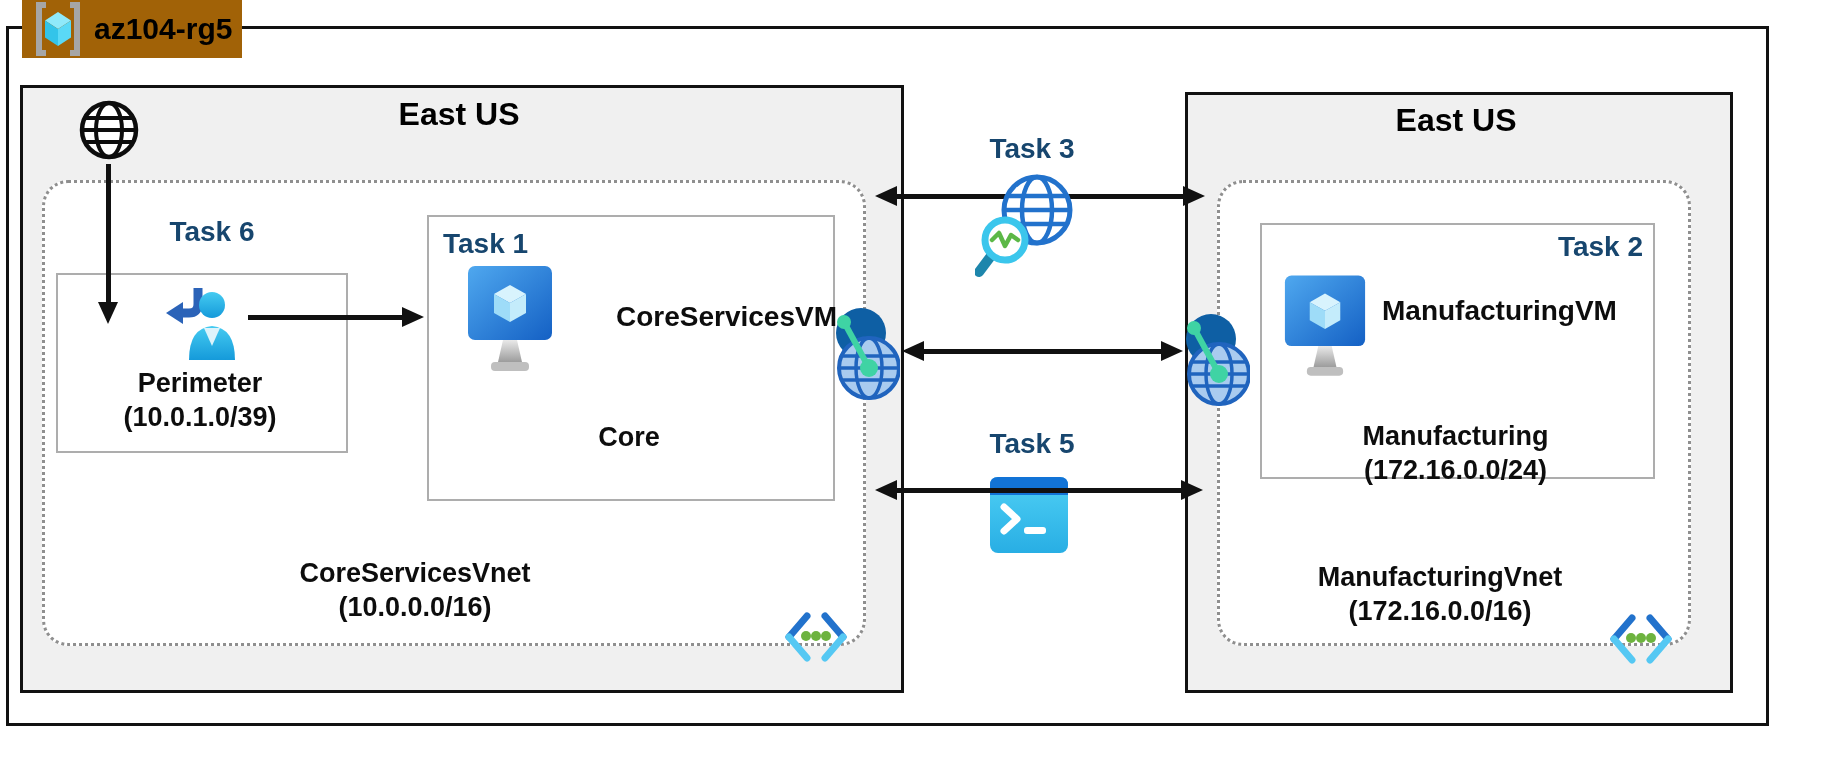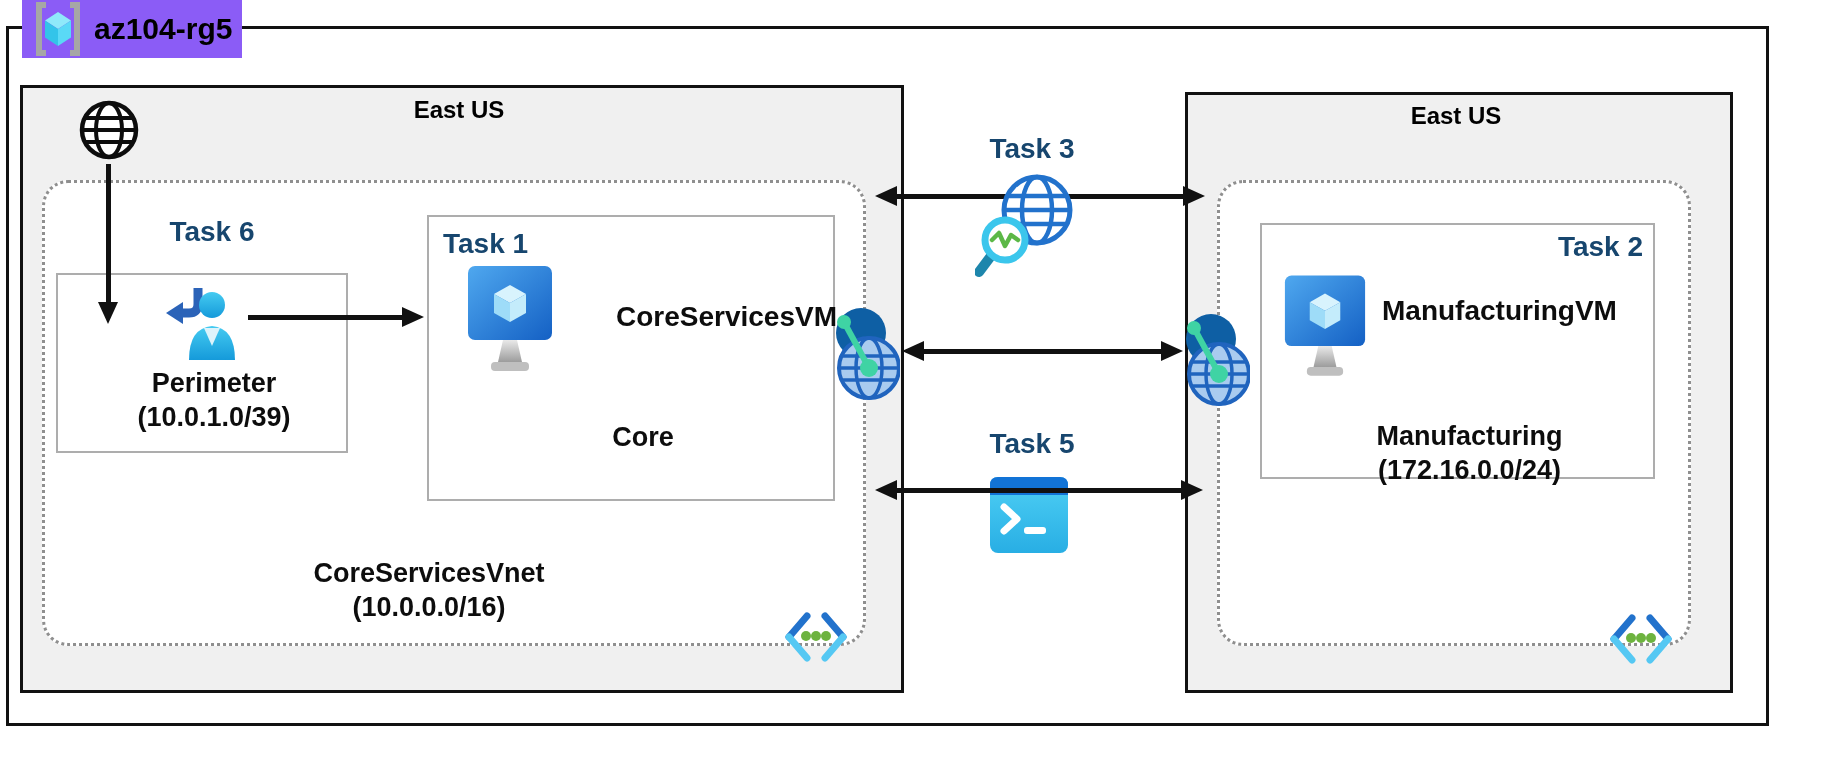--- a/index.html
+++ b/index.html
@@ -1,28 +1,28 @@
 <!DOCTYPE html>
 <html style="--task-label: #17466E; --region-bg: #F0F0F0; --outline: #111111; --subnet-border: #ADADAD; --dotted-border: #8F8F8F; --text: #0D0D0D; --azure-blue: #1F66C0; --cyan-accent: #35C3E8; --green-dot: #6DB33F; --mint-green: #3FD3A4;"><head>
 <meta charset="utf-8">
 <style>
   html,body{margin:0;padding:0;background:#fff;}
   #canvas{position:relative;width:1828px;height:759px;background:#fff;overflow:hidden;
           font-family:"Liberation Sans",sans-serif;font-weight:700;color:var(--text,#0d0d0d);}
   .abs{position:absolute;}
   .rg-box{border:3px solid var(--outline,#111);background:#fff;}
-  .rg-header{display:flex;align-items:center;gap:10px;background:#8b5cf6;padding:0 10px;}
+  .rg-header{display:flex;align-items:center;gap:10px;background:#a16207;padding:0 10px;}
   .rg-title{font-size:30px;color:#000;white-space:nowrap;}
   .region{background:var(--region-bg,#f0f0f0);border:3px solid var(--outline,#111);}
-  .region-label{font-size:24px;color:#000;text-align:center;}
+  .region-label{font-size:32px;color:#000;text-align:center;}
   .vnet-area{background:#fff;border:3px dotted var(--dotted-border,#8f8f8f);border-radius:26px;}
   .subnet-box{background:#fff;border:2px solid var(--subnet-border,#adadad);}
   .task-label{font-size:28px;color:var(--task-label,#17466e);white-space:nowrap;}
   .name-text{font-size:28px;color:#0d0d0d;white-space:nowrap;}
-  .caption{text-align:center;font-size:27px;line-height:34px;color:#0d0d0d;padding-left:14px;}
+  .caption{text-align:center;font-size:27px;line-height:34px;color:#0d0d0d;}
   .arr{background:var(--outline,#0d0d0d);z-index:5;}
   .head{width:0;height:0;z-index:5;}
   .head.right{border-top:10px solid transparent;border-bottom:10px solid transparent;border-left:22px solid var(--outline,#0d0d0d);}
   .head.left{border-top:10px solid transparent;border-bottom:10px solid transparent;border-right:22px solid var(--outline,#0d0d0d);}
   .head.down{border-left:10px solid transparent;border-right:10px solid transparent;border-top:22px solid var(--outline,#0d0d0d);}
 </style>
 </head>
 <body>
 
 <div id="canvas">
@@ -156,20 +156,24 @@
       <polygon points="37,76 51,76 56,98 32,98" fill="url(#stg2)"></polygon>
       <rect x="25" y="98" width="38" height="9" rx="4" fill="#BFBFBF"></rect>
     </svg>
   </div>
   <div class="abs name-text" style="left:1382px;top:295px;z-index:4;">ManufacturingVM</div>
   <div class="abs caption" style="left:1260px;top:419px;width:391px;z-index:4;">
     <div>Manufacturing</div>
     <div>(172.16.0.0/24)</div>
   </div>
 
+  <div class="abs caption" style="left:1190px;top:560px;width:500px;z-index:4;">
+    <div>ManufacturingVnet</div>
+    <div>(172.16.0.0/16)</div>
+  </div>
 
   <div class="abs" style="left:1610px;top:614px;z-index:4;">
     <svg width="62" height="50" viewBox="0 0 62 50">
       <line x1="22" y1="4" x2="4" y2="25" stroke="#2272CC" stroke-width="7" stroke-linecap="round"></line>
       <line x1="4" y1="25" x2="22" y2="46" stroke="#55C8F3" stroke-width="7" stroke-linecap="round"></line>
       <line x1="40" y1="4" x2="58" y2="25" stroke="#2272CC" stroke-width="7" stroke-linecap="round"></line>
       <line x1="58" y1="25" x2="40" y2="46" stroke="#55C8F3" stroke-width="7" stroke-linecap="round"></line>
       <circle cx="21" cy="24" r="5" fill="#6DB33F"></circle>
       <circle cx="31" cy="24" r="5" fill="#6DB33F"></circle>
       <circle cx="41" cy="24" r="5" fill="#6DB33F"></circle>

